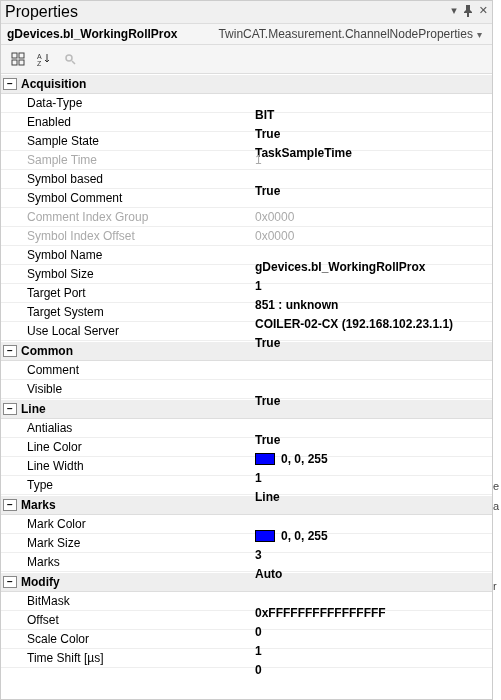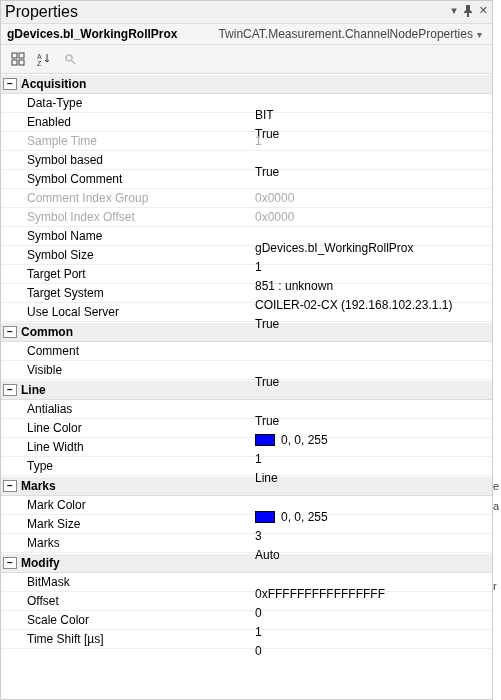--- a/index.html
+++ b/index.html
@@ -113,21 +113,21 @@
   .prop-value {
     flex: 1;
     padding-left: 4px;
     color: #000;
     overflow: hidden;
     white-space: nowrap;
     display: flex;
     align-items: center;
     gap: 6px;
   }
-  .prop-value.bold { font-weight: normal; margin-top: 24px; }
+  .prop-value.bold { font-weight: bold; margin-top: 24px; }
   .prop-value.disabled { color: #aaa; }
   .swatch {
     width: 20px;
     height: 12px;
     background: #0000ff;
     border: 1px solid #000;
     display: inline-block;
   }
   .side-slice {
     position: absolute;
@@ -202,20 +202,26 @@
             <span>BIT</span>
           </div>
         </div>
         <div class="prop-row">
           <div class="prop-label">Enabled</div>
           <div class="prop-value bold">
             <span>True</span>
           </div>
         </div>
         <div class="prop-row">
+          <div class="prop-label">Sample State</div>
+          <div class="prop-value bold">
+            <span>TaskSampleTime</span>
+          </div>
+        </div>
+        <div class="prop-row">
           <div class="prop-label disabled">Sample Time</div>
           <div class="prop-value disabled">
             <span>1</span>
           </div>
         </div>
         <div class="prop-row">
           <div class="prop-label">Symbol based</div>
           <div class="prop-value bold">
             <span>True</span>
           </div>

